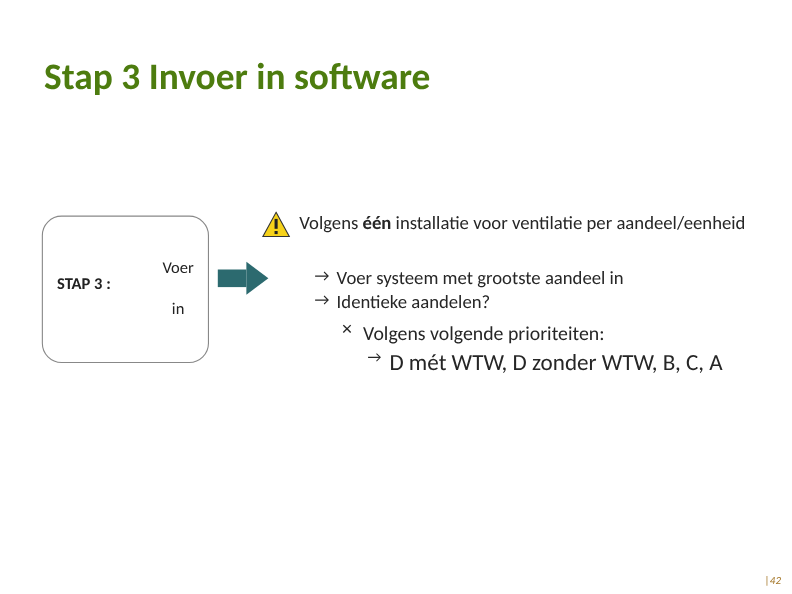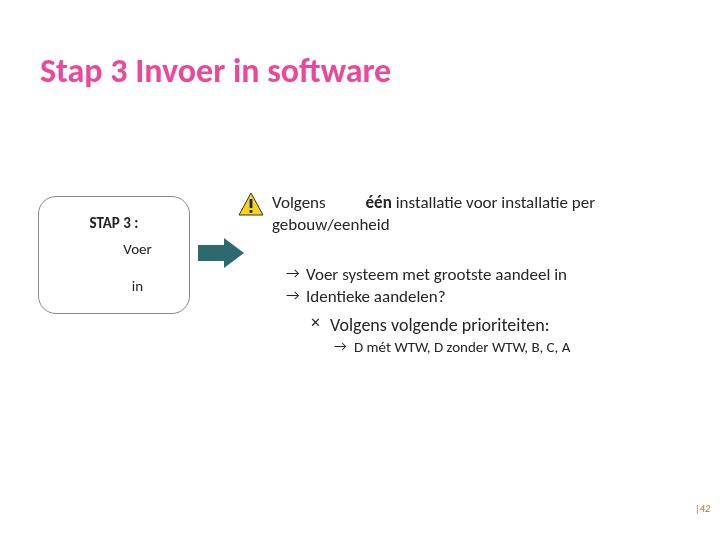--- a/index.html
+++ b/index.html
@@ -4,31 +4,31 @@
 <style>
   * { box-sizing: border-box; margin: 0; padding: 0; }
   html, body { width: 720px; height: 540px; background: #fff; font-family: "Calibri", "Segoe UI", Arial, sans-serif; color: #222; }
   .slide { position: relative; width: 720px; height: 540px; }
 
   .title {
     position: absolute;
     left: 40px; top: 50px;
     font-size: 34px;
     font-weight: 700;
-    color: #ec4899;
+    color: #4d7c0f;
   }
 
   .step-box {
     position: absolute;
     left: 38px; top: 196px;
-    width: 152px; height: 118px;
+    width: 152px; height: 134px;
     border: 1.5px solid #888;
     border-radius: 18px;
     display: flex;
-    flex-direction: column;
+    flex-direction: row;
     align-items: center;
     justify-content: center;
     text-align: center;
   }
   .step-box .step-label { font-weight: 700; font-size: 15px; margin-bottom: 8px; }
   .step-box .step-desc { font-size: 15px; line-height: 1.25; margin-left: 47px; }
 
   .arrow {
     position: absolute;
     left: 198px; top: 238px;
@@ -57,43 +57,43 @@
 
   .content {
     position: absolute;
     left: 272px; top: 192px;
     width: 420px;
     font-size: 17px;
     color: #262626;
     line-height: 1.3;
   }
   .content .block1 { margin-bottom: 28px; }
-  .content .underline { font-weight: 700; margin-left: 36px; }
+  .content .underline { font-weight: 700; }
   .content .indent1 { padding-left: 34px; position: relative; }
   .content .indent1::before {
     content: "→";
     position: absolute; left: 14px; top: 0;
     font-size: 15px;
   }
   .content .xrow { padding-left: 58px; position: relative; font-size: 18px; margin-top: 6px;}
   .content .xrow::before {
     content: "✕";
     position: absolute; left: 38px; top: 1px;
     font-size: 13px;
   }
-  .content .indent2 { padding-left: 82px; position: relative; font-size: 15px;}
+  .content .indent2 { padding-left: 82px; position: relative; font-size: 21px;}
   .content .indent2::before {
     content: "→";
     position: absolute; left: 62px; top: 0;
     font-size: 14px;
   }
 
   .pagenum {
     position: absolute;
-    right: 10px; bottom: 25px;
+    right: 10px; bottom: 6px;
     font-size: 10px;
     color: #a6792c;
     font-style: italic;
   }
 </style>
 </head>
 <body>
 
 <div class="slide">
 
@@ -116,21 +116,21 @@
   <div class="warn-icon">
     <svg width="26" height="24" viewBox="0 0 26 24">
       <polygon points="13,1 25,23 1,23" fill="#f6d21a" stroke="#333" stroke-width="1"></polygon>
       <rect x="11.6" y="7" width="2.8" height="9" fill="#222"></rect>
       <rect x="11.6" y="18" width="2.8" height="2.8" fill="#222"></rect>
     </svg>
   </div>
 
   <div class="content">
     <div class="block1">
-      <span>Volgens </span><span class="underline">één</span><span> installatie voor installatie per gebouw/eenheid</span>
+      <span>Volgens </span><span class="underline">één</span><span> installatie voor ventilatie per aandeel/eenheid</span>
     </div>
 
     <div class="indent1">Voer systeem met grootste aandeel in</div>
     <div class="indent1">Identieke aandelen?</div>
     <div class="xrow">Volgens volgende prioriteiten:</div>
     <div class="indent2">D mét WTW, D zonder WTW, B, C, A</div>
   </div>
 
   <div class="pagenum">|42</div>
 

